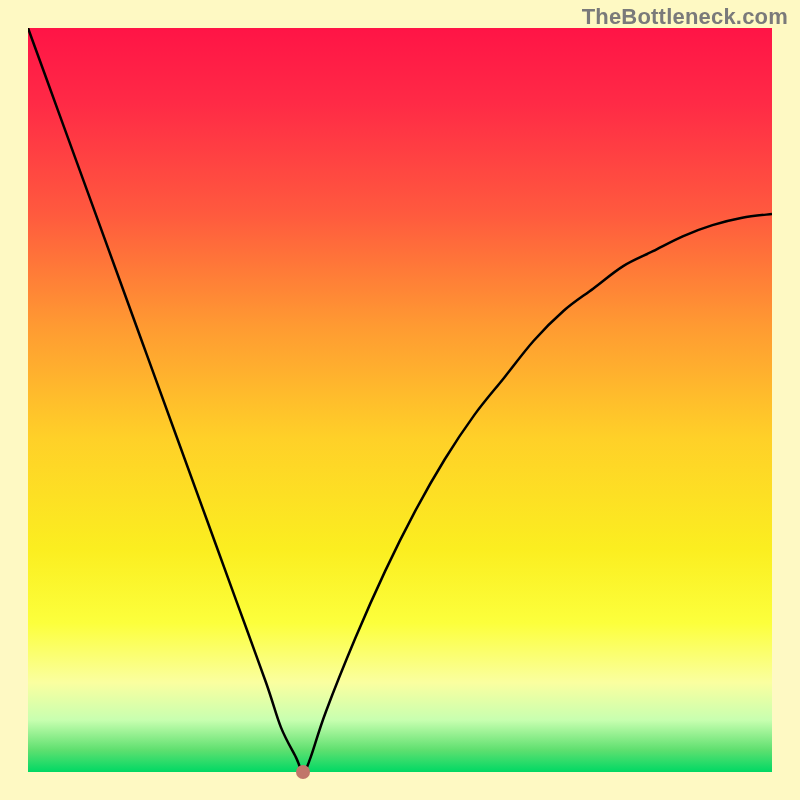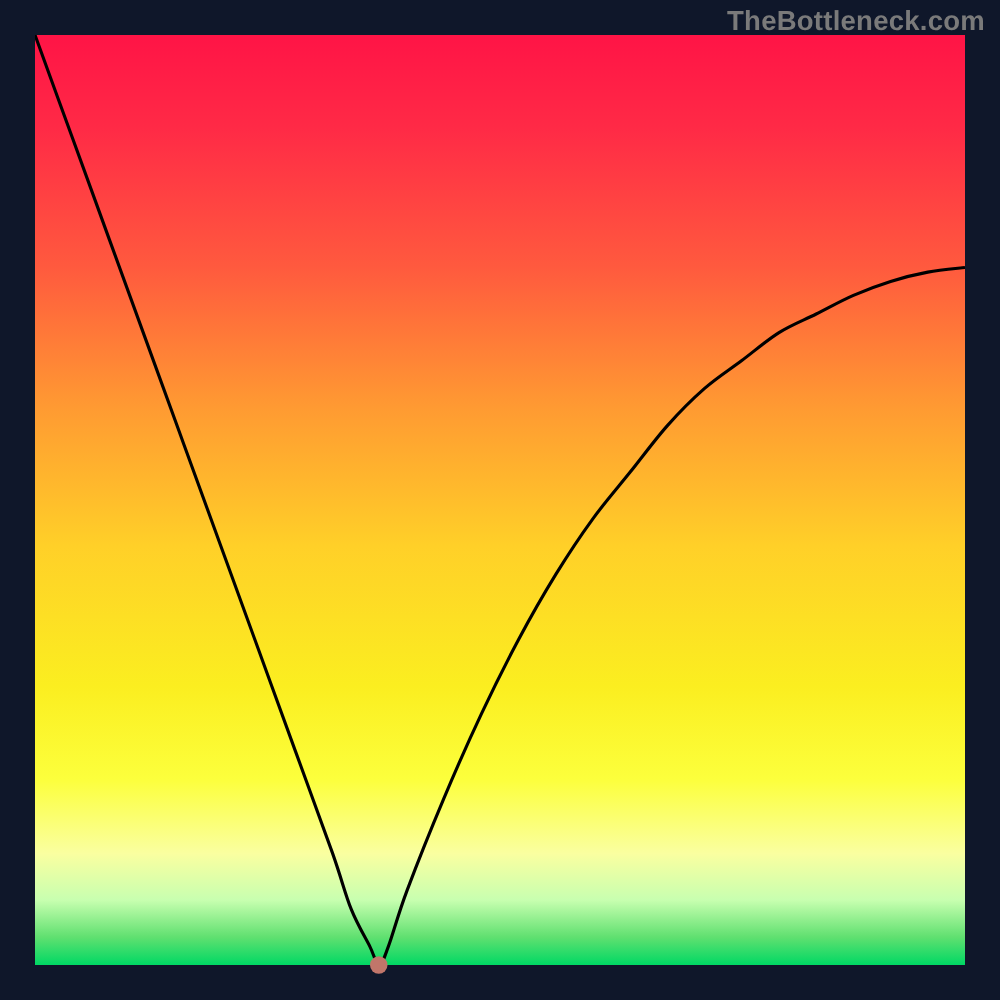--- a/index.html
+++ b/index.html
@@ -9,21 +9,21 @@
     height: 800px;
     background: #000;
     overflow: hidden;
   }
   .frame {
     position: absolute;
     left: 0;
     top: 0;
     width: 800px;
     height: 800px;
-    background: #0f172a;
+    background: #fef9c3;
   }
   .plot-area {
     position: absolute;
     left: 28px;
     top: 28px;
     width: 744px;
     height: 744px;
     
     background: linear-gradient(to bottom,
       #ff1446 0%,

